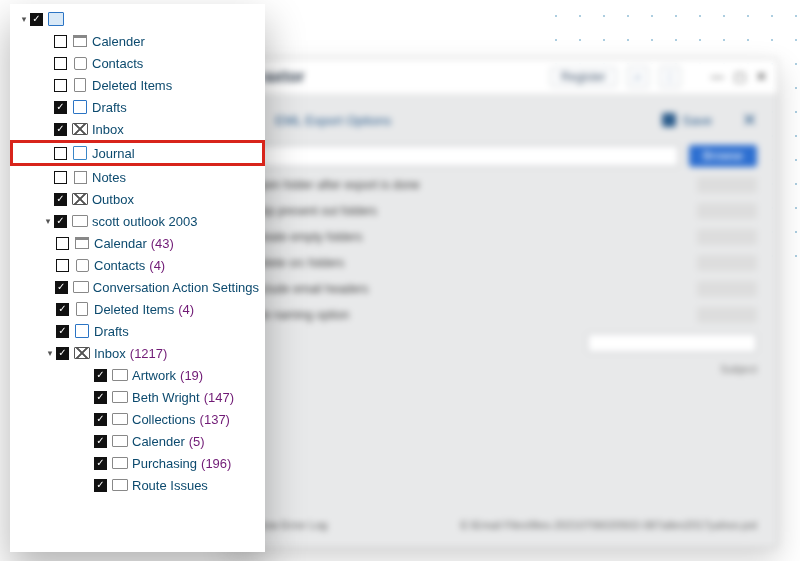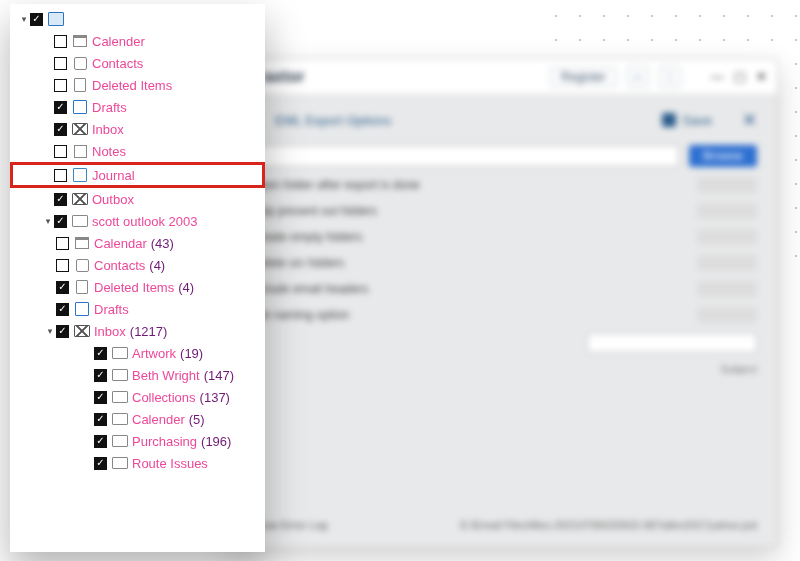--- a/index.html
+++ b/index.html
@@ -127,21 +127,21 @@
     width:13px;height:13px;border:1px solid #111;margin:0 5px 0 0;
     display:inline-flex;align-items:center;justify-content:center;
     font-size:11px;line-height:1;color:#fff;background:#fff;flex:none;
   }
   .chk.on{background:#111}
   .chk.on::after{content:"✓";font-size:10px}
   .ico{
     width:16px;height:14px;margin-right:4px;display:inline-flex;align-items:center;justify-content:center;
     color:#666;flex:none;
   }
-  .lbl{color:#ec4899}
+  .lbl{color:#0c4a6e}
   .cnt{color:#701a75;margin-left:4px}
   .d1{padding-left:8px}
   .d2{padding-left:32px}
   .d3{padding-left:34px}
   .d4{padding-left:72px}
   .hl{outline:3px solid #d8241b;outline-offset:-3px;height:26px!important}
 
   
   .i-folder::before{content:"";display:block;width:14px;height:10px;border:1px solid #888;border-radius:1px}
   .i-calendar::before{content:"";display:block;width:12px;height:10px;border:1px solid #888;box-shadow:inset 0 3px 0 -1px #888}
@@ -258,31 +258,31 @@
         <span class="chk on"></span>
         <span class="ico i-draft"></span>
         <span class="lbl">Drafts</span>
       </li>
       <li class="d2">
         <span class="tog"></span>
         <span class="chk on"></span>
         <span class="ico i-mail"></span>
         <span class="lbl">Inbox</span>
       </li>
+      <li class="d2 hl">
+        <span class="tog"></span>
+        <span class="chk"></span>
+        <span class="ico i-journal"></span>
+        <span class="lbl">Journal</span>
+      </li>
       <li class="d2">
         <span class="tog"></span>
         <span class="chk"></span>
         <span class="ico i-note"></span>
         <span class="lbl">Notes</span>
-      </li>
-      <li class="d2 hl">
-        <span class="tog"></span>
-        <span class="chk"></span>
-        <span class="ico i-journal"></span>
-        <span class="lbl">Journal</span>
       </li>
       <li class="d2">
         <span class="tog"></span>
         <span class="chk on"></span>
         <span class="ico i-mail"></span>
         <span class="lbl">Outbox</span>
       </li>
       <li class="d2">
         <span class="tog">▾</span>
         <span class="chk on"></span>
@@ -299,20 +299,26 @@
       <li class="d3">
         <span class="tog"></span>
         <span class="chk"></span>
         <span class="ico i-person"></span>
         <span class="lbl">Contacts</span>
         <span class="cnt"> (4)</span>
       </li>
       <li class="d3">
         <span class="tog"></span>
         <span class="chk on"></span>
+        <span class="ico i-folder"></span>
+        <span class="lbl">Conversation Action Settings</span>
+      </li>
+      <li class="d3">
+        <span class="tog"></span>
+        <span class="chk on"></span>
         <span class="ico i-trash"></span>
         <span class="lbl">Deleted Items</span>
         <span class="cnt"> (4)</span>
       </li>
       <li class="d3">
         <span class="tog"></span>
         <span class="chk on"></span>
         <span class="ico i-draft"></span>
         <span class="lbl">Drafts</span>
       </li>

